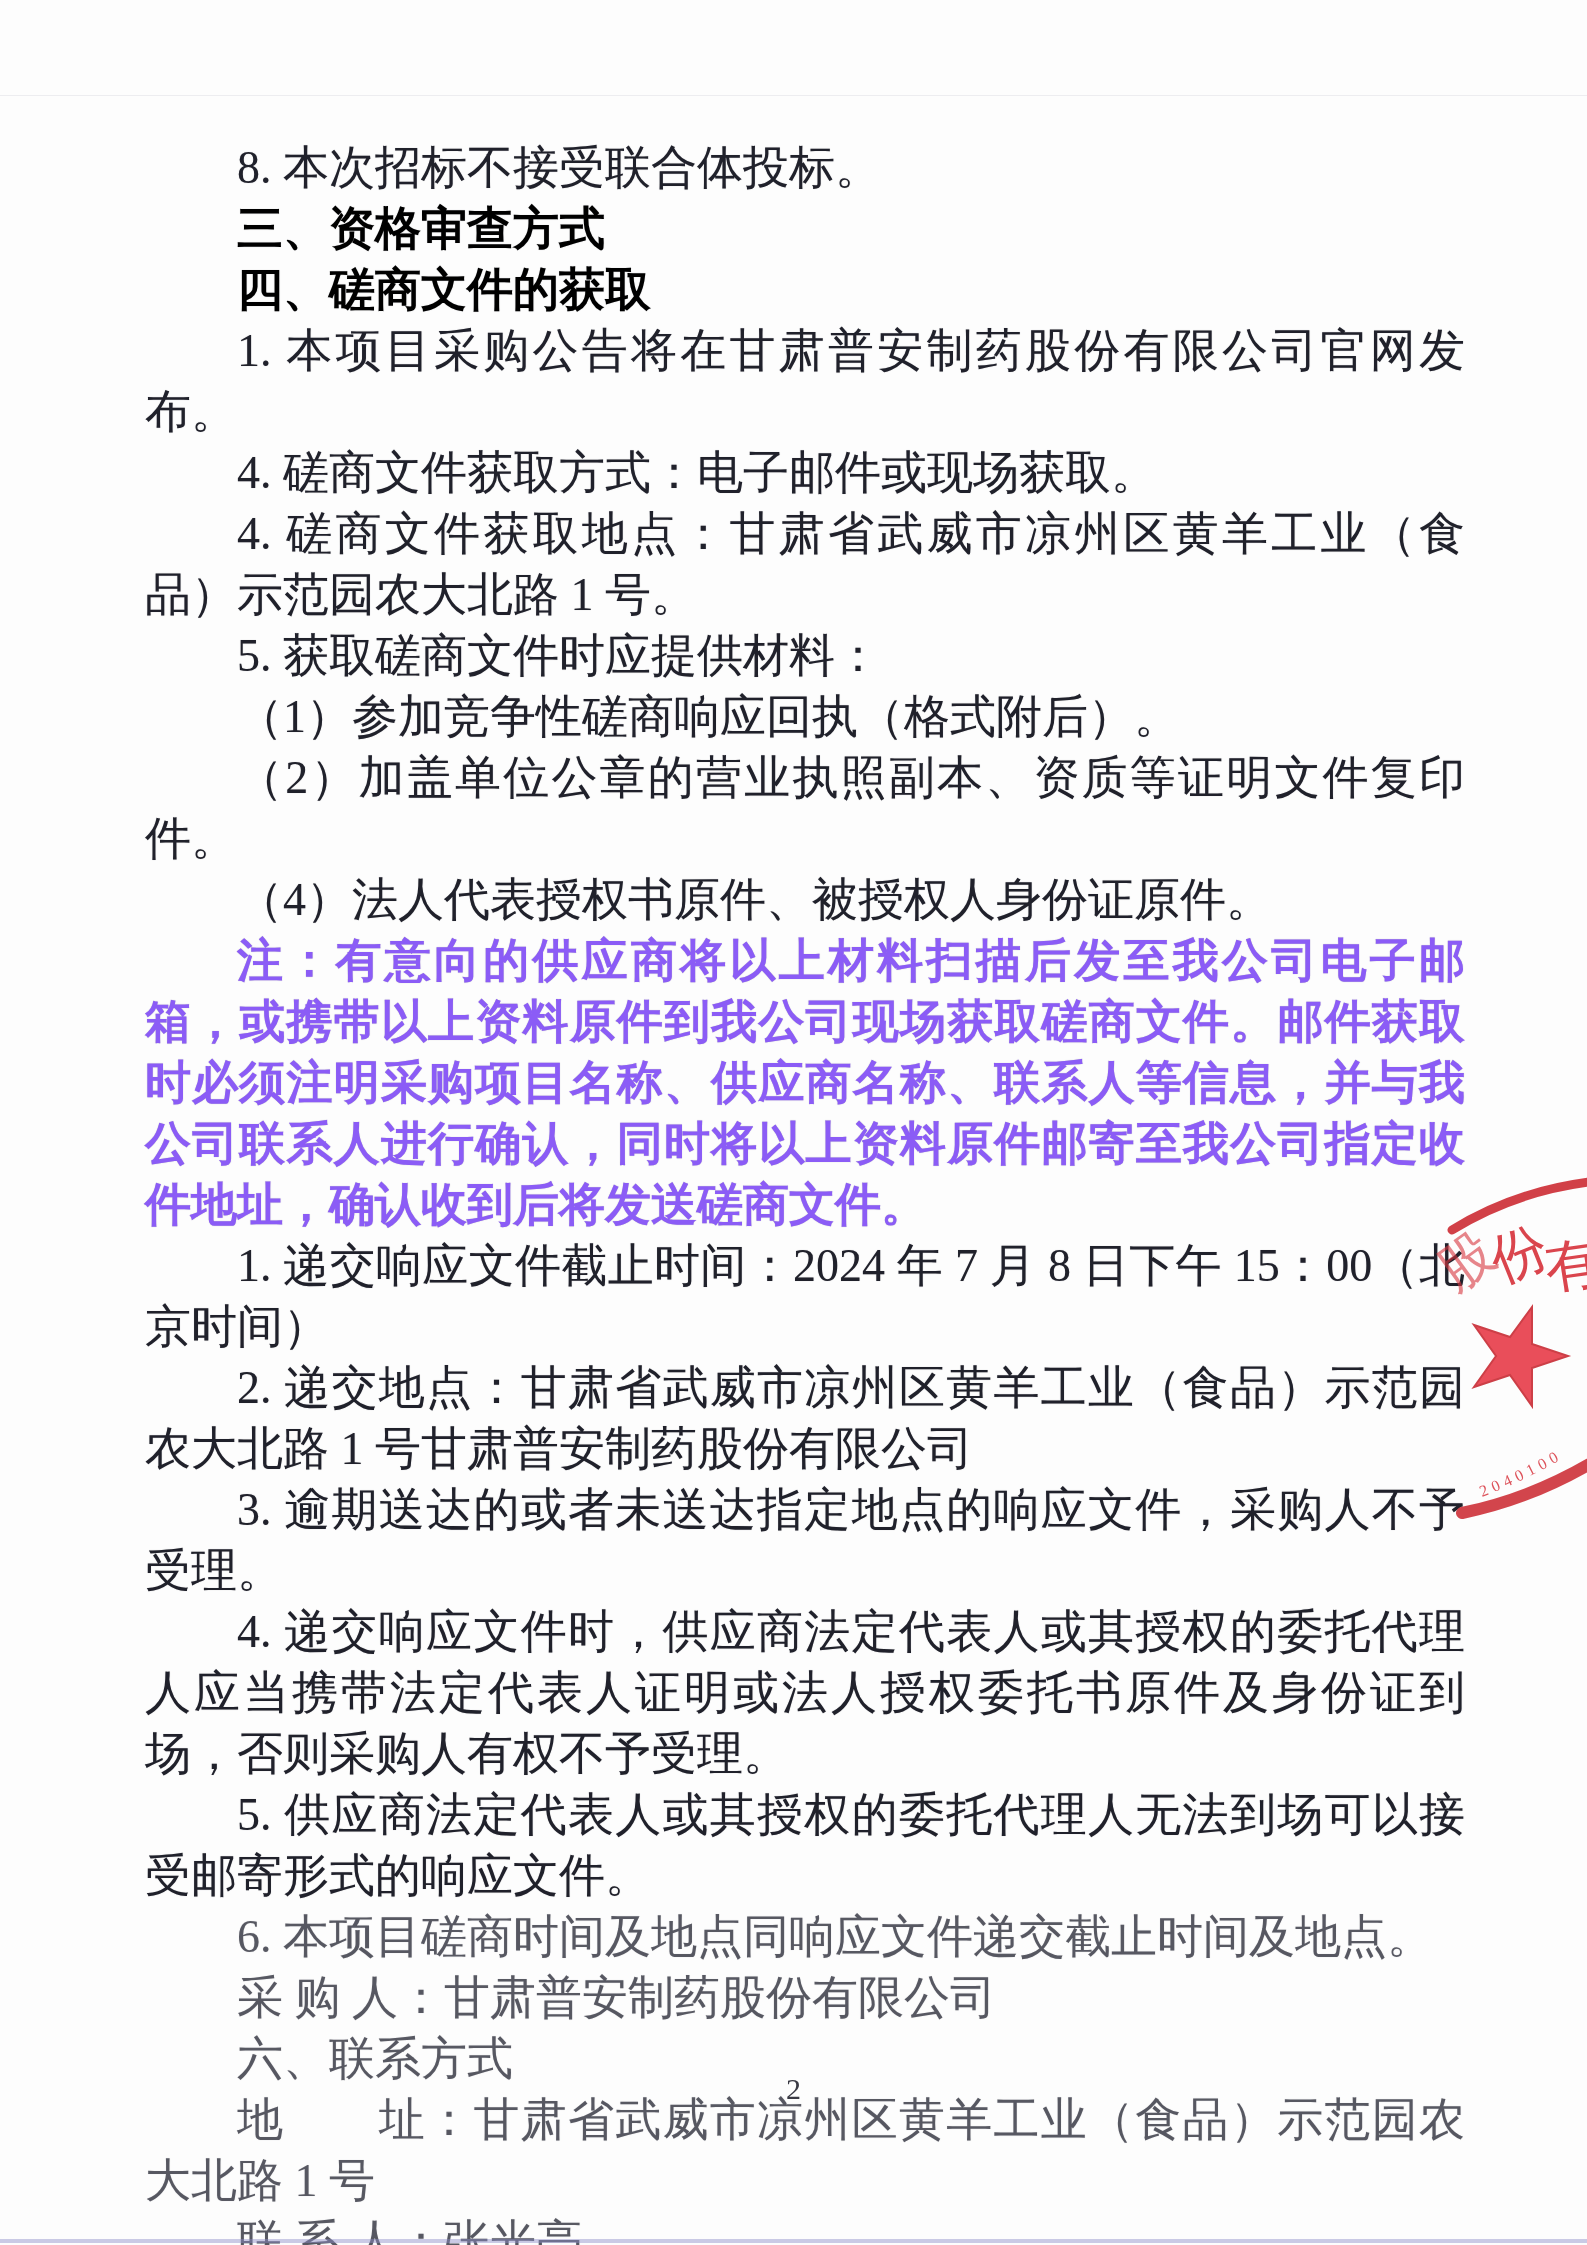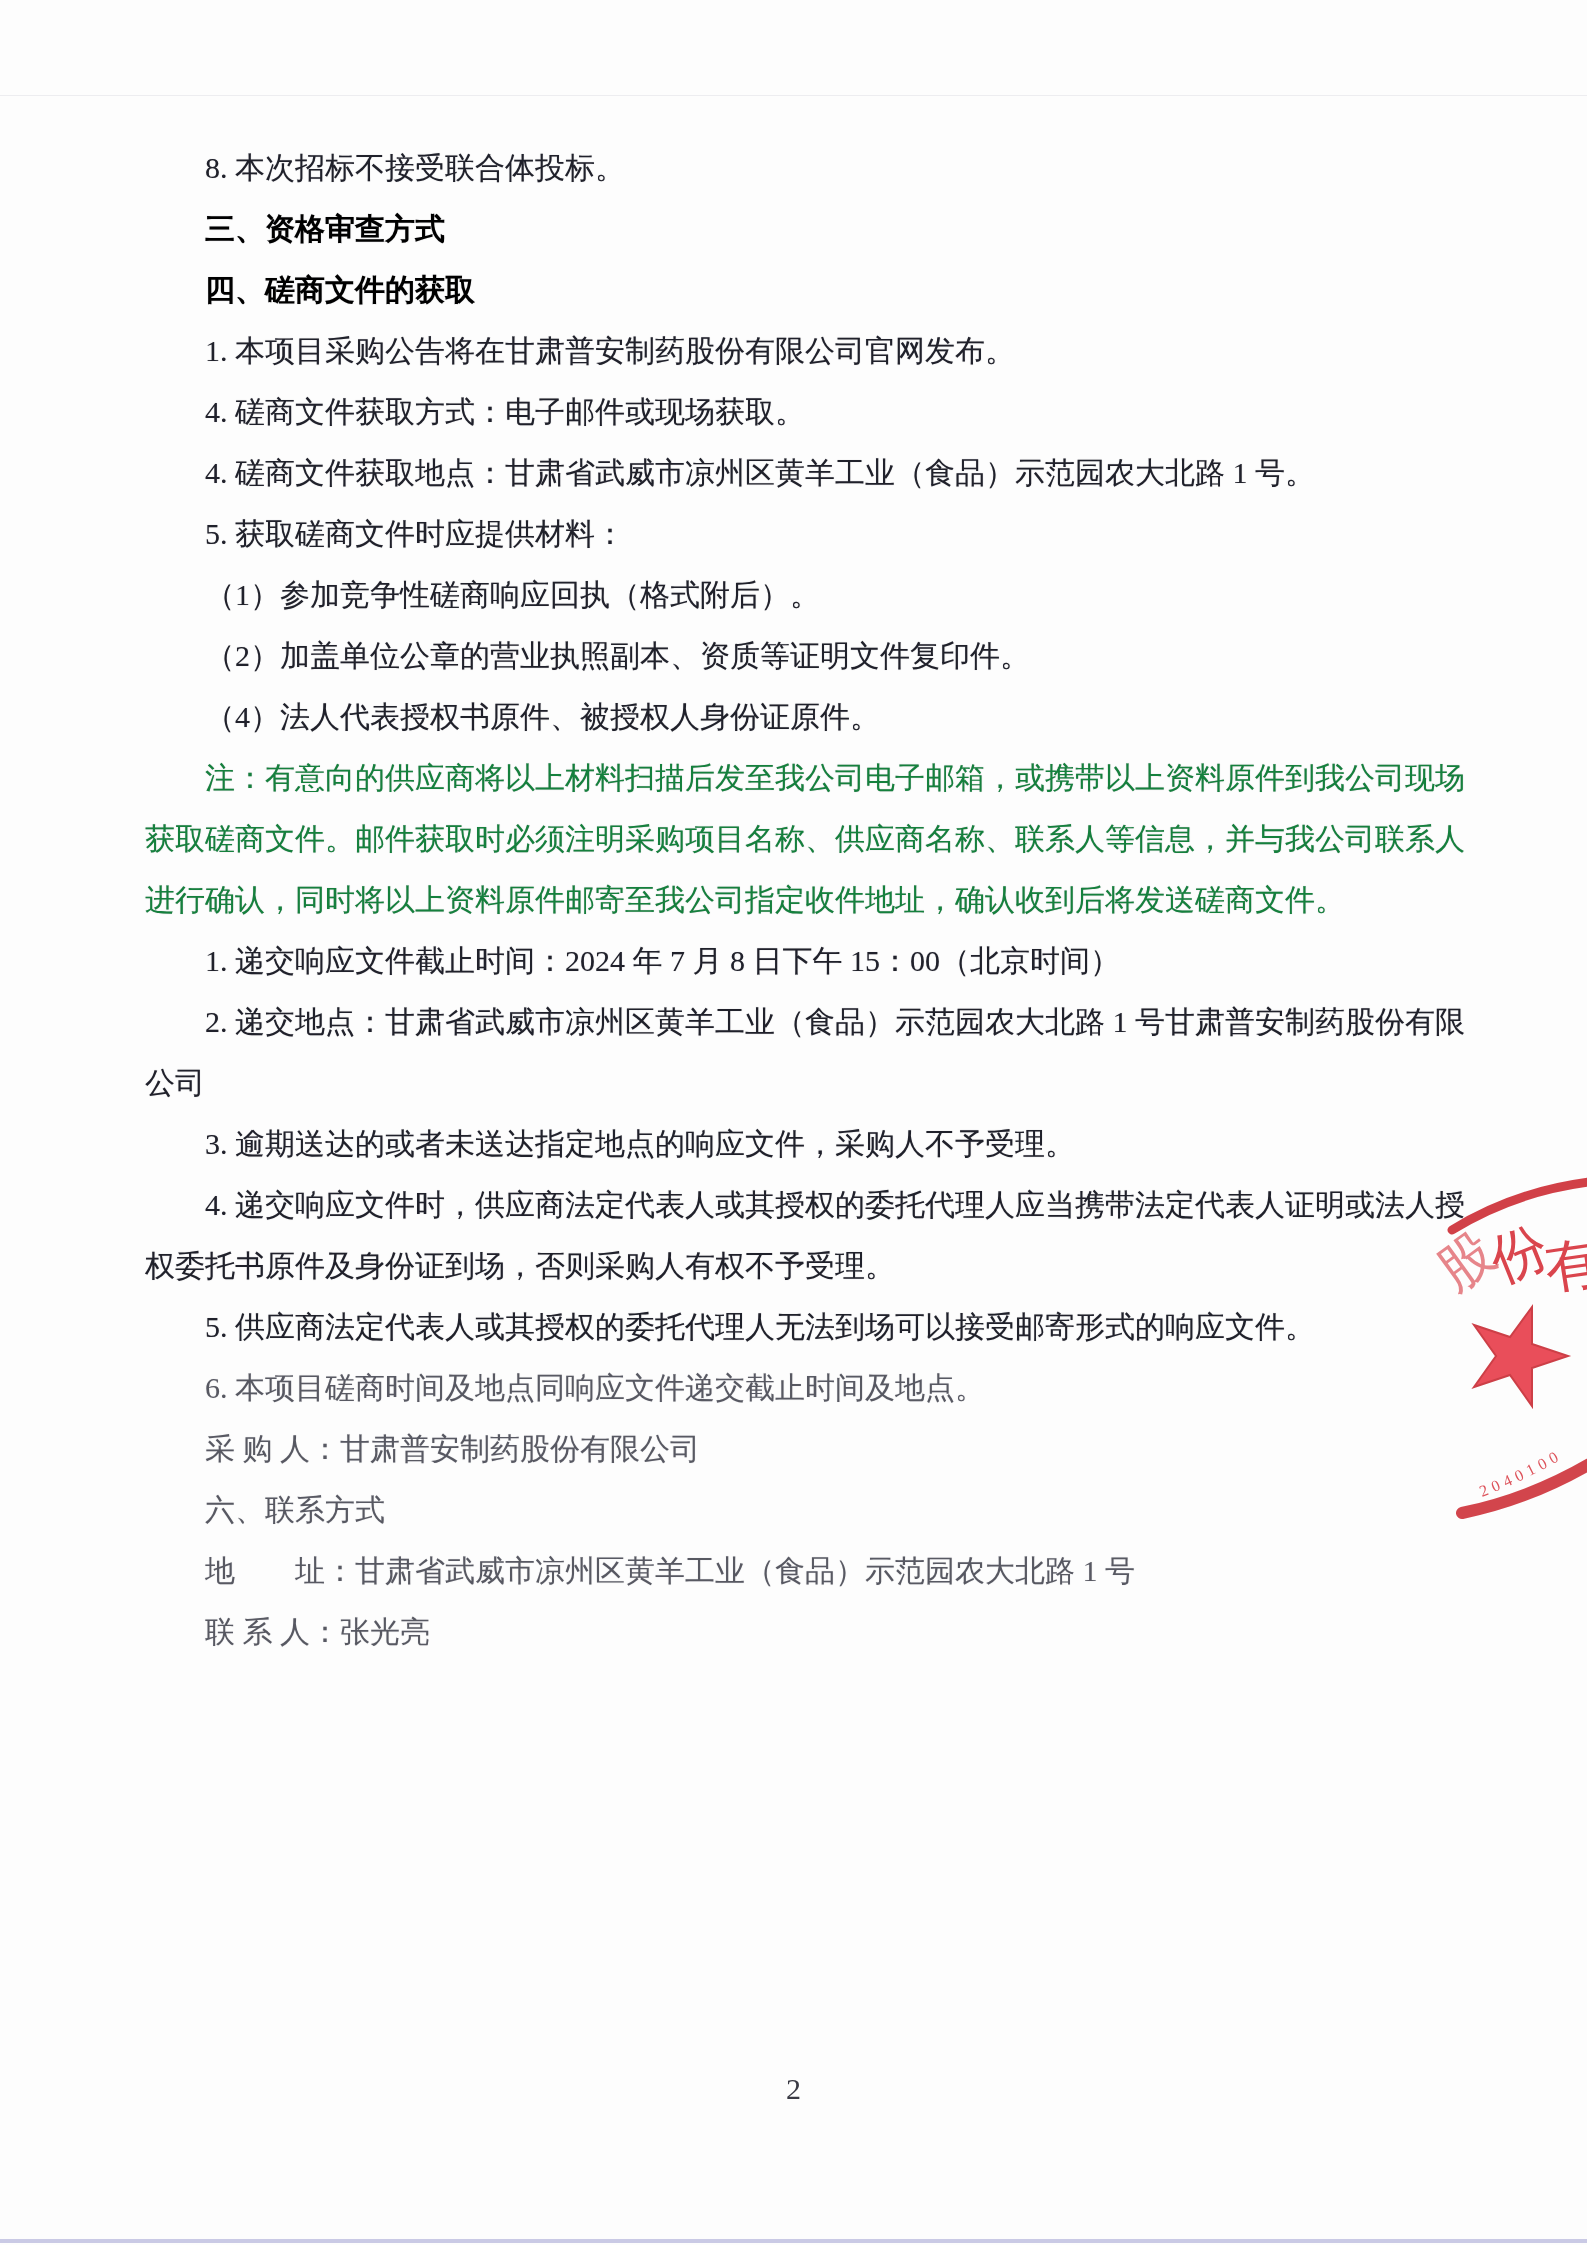--- a/index.html
+++ b/index.html
@@ -8,26 +8,26 @@
     width:1587px;height:2245px;position:relative;overflow:hidden;
     background:#fdfdfd;
     font-family:"Liberation Serif","DejaVu Serif",serif;
   }
   .scan-noise-line{position:absolute;left:0;width:100%;height:1px;background:rgba(190,190,205,.25);}
   .page-edge-bottom{position:absolute;left:0;width:100%;bottom:2px;height:4px;background:rgba(140,140,200,.45);}
   .doc{
     position:absolute;left:145px;top:137px;width:1320px;color:#20212b;
   }
   .para{
-    font-size:30px;line-height:61px;text-indent:2em;text-align:justify;
+    font-size:46px;line-height:61px;text-indent:2em;text-align:justify;
     text-shadow:0 0 1px rgba(32,33,44,.30);
     word-break:break-all;
   }
   .heading{font-weight:bold;color:#000000;}
-  .note{font-weight:normal;color:#15803d;}
+  .note{font-weight:bold;color:#8b5cf6;}
   .subheading{color:#2c2d38;}
   .light{color:rgba(40,41,54,.72);text-shadow:0 0 1px rgba(40,41,54,.22);}
   .page-number{
     position:absolute;top:2072px;left:0;width:100%;text-align:center;
     font-size:30px;color:#3a3a44;
   }
   .seal{position:absolute;left:1400px;top:1160px;pointer-events:none;}
   .seal text{font-family:"Liberation Serif","DejaVu Serif",serif;}
 </style>
 </head>

